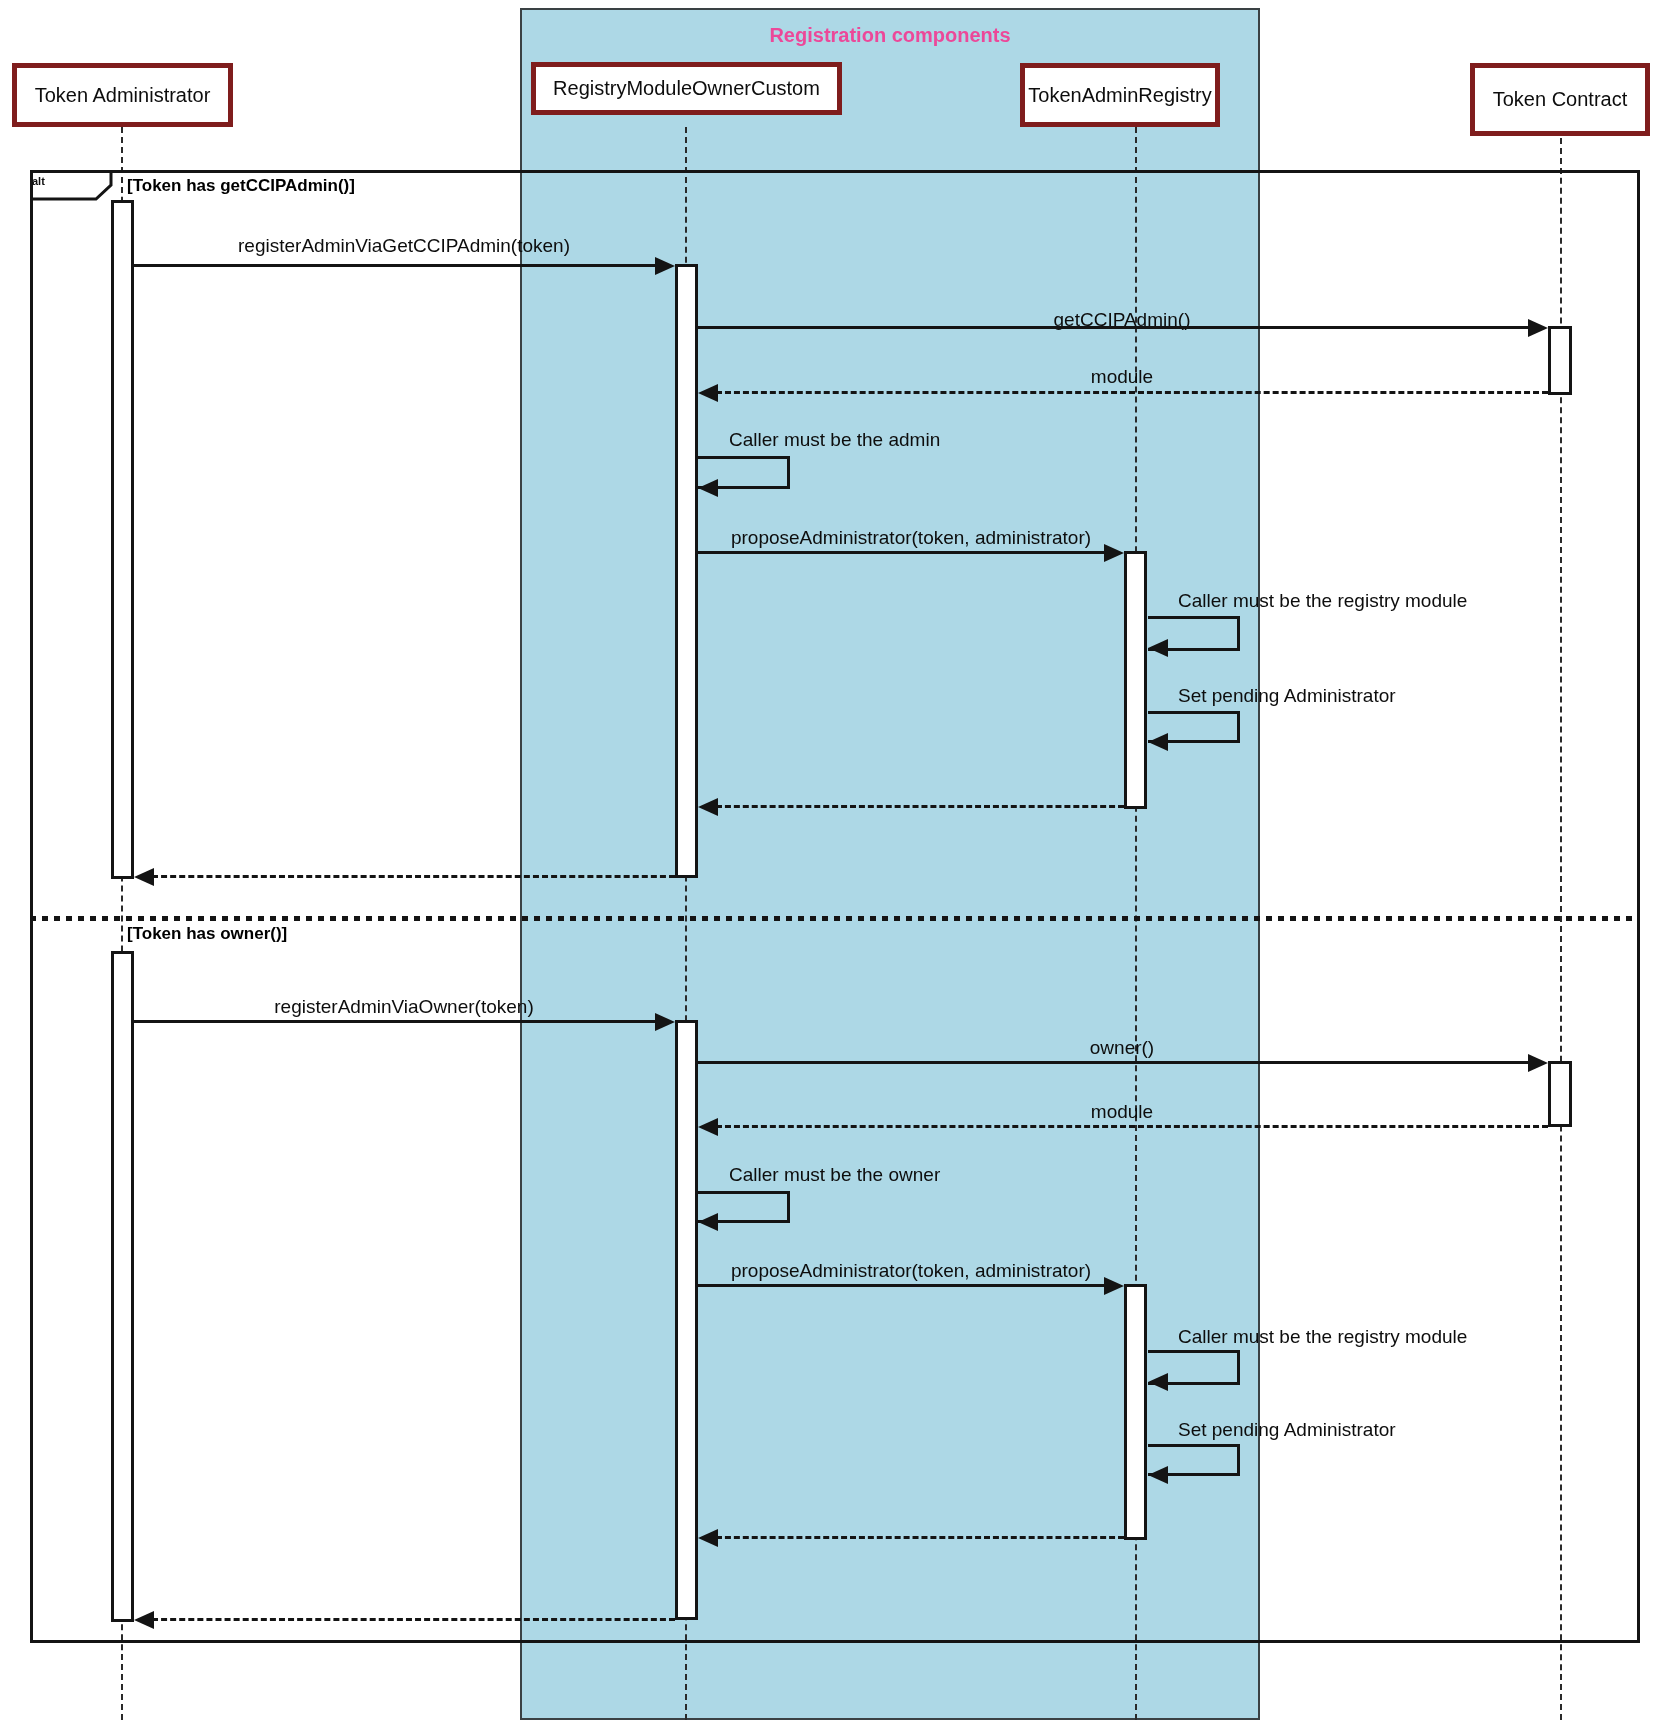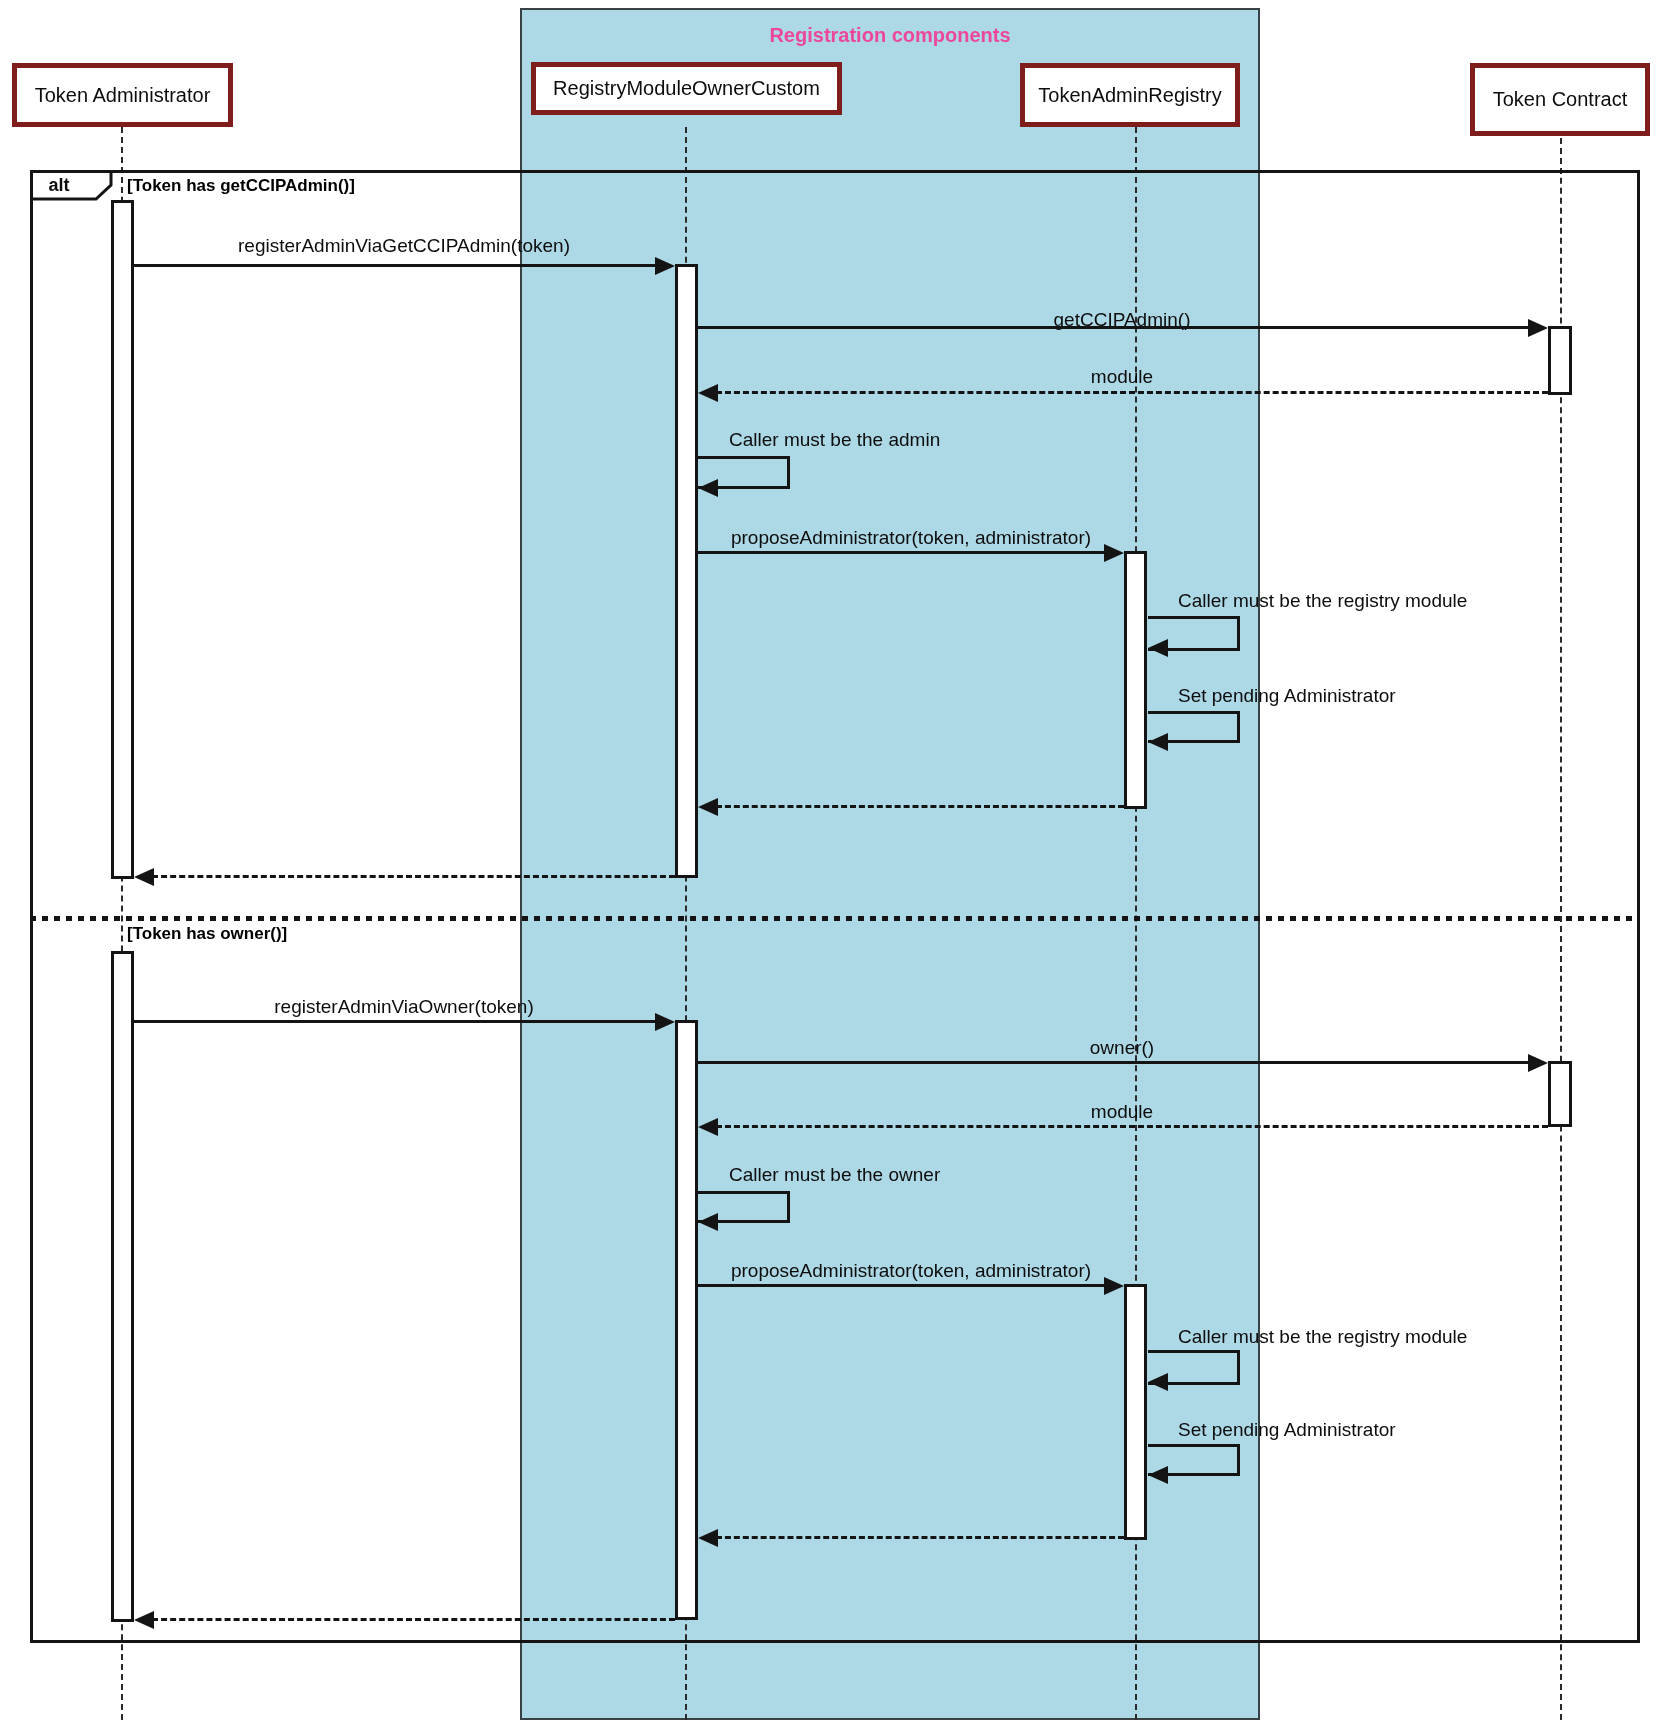--- a/index.html
+++ b/index.html
@@ -15,21 +15,21 @@
   .pbox{
     background:#fff;border:5px solid #7f1d1d;box-sizing:border-box;
     display:flex;align-items:center;justify-content:center;
     font-size:20px;color:#0d0d0d;white-space:nowrap;
   }
   
   .life{width:0;border-left:2px dashed #2a2a2a;}
   
   .frame{border:3px solid #141414;box-sizing:border-box;}
   .divider{height:5px;background:repeating-linear-gradient(90deg,#141414 0 6px,transparent 6px 12px);}
-  .operator-label{font-weight:bold;font-size:18px;color:#0d0d0d;text-align:center;}
+  .operator-label{font-weight:bold;font-size:11px;color:#0d0d0d;}
   .cond{font-weight:bold;font-size:17px;color:#000000;white-space:nowrap;}
   
   .act{width:23px;background:#fff;border:3px solid #141414;box-sizing:border-box;}
   
   .ln{height:0;border-top:3px solid #141414;}
   .ln.dash{border-top-style:dashed;}
   
   .tri{width:0;height:0;}
   .tri.r{border-top:9px solid transparent;border-bottom:9px solid transparent;border-left:20px solid #141414;}
   .tri.l{border-top:9px solid transparent;border-bottom:9px solid transparent;border-right:20px solid #141414;}
@@ -51,21 +51,21 @@
   <div class="abs life" style="left:685px;top:127px;height:1593px;"></div>
   <div class="abs life" style="left:1135px;top:127px;height:1593px;"></div>
   <div class="abs life" style="left:1560px;top:128px;height:1592px;"></div>
 
   <div class="abs pbox" style="left:12px;top:63px;width:221px;height:64px;">
     <span>Token Administrator</span>
   </div>
   <div class="abs pbox" style="left:531px;top:62px;width:311px;height:53px;">
     <span>RegistryModuleOwnerCustom</span>
   </div>
-  <div class="abs pbox" style="left:1020px;top:63px;width:220px;height:64px;justify-content:center;">
+  <div class="abs pbox" style="left:1020px;top:63px;width:200px;height:64px;justify-content:center;">
     <span>TokenAdminRegistry</span>
   </div>
   <div class="abs pbox" style="left:1470px;top:63px;width:180px;height:73px;">
     <span>Token Contract</span>
   </div>
 
   <div class="abs frame" style="left:30px;top:170px;width:1610px;height:1473px;"></div>
   <div class="abs divider" style="left:30px;top:916px;width:1610px;"></div>
 
   <svg class="abs" style="left:30px;top:170px;" width="84" height="31" viewBox="0 0 84 31">

